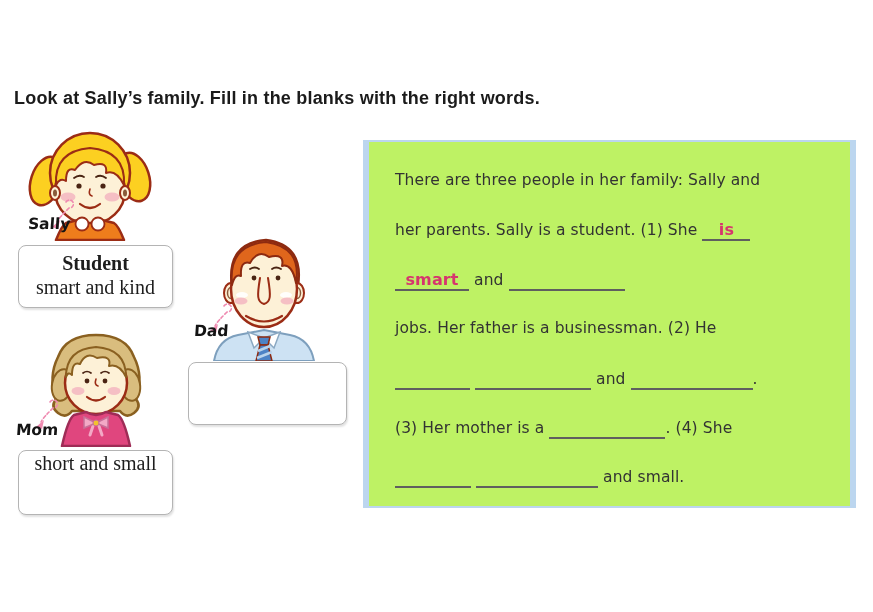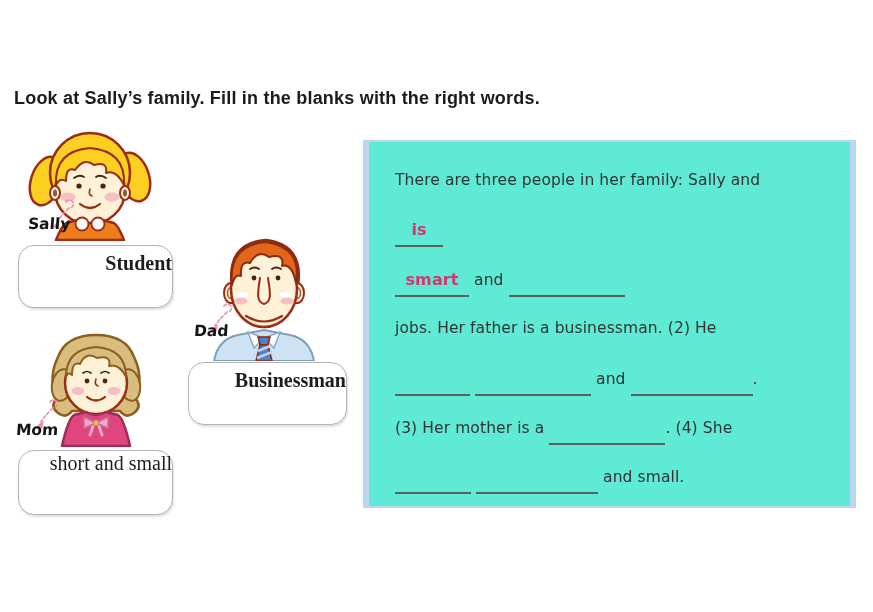--- a/index.html
+++ b/index.html
@@ -23,38 +23,38 @@
   #label-dad{left:194px;top:322px;}
   #label-mom{left:16px;top:421px;}
 
   
   .arrow{position:absolute;width:26px;height:36px;z-index:3;}
   #arrow-sally{left:48px;top:193px;}
   #arrow-dad{left:206px;top:297px;}
   #arrow-mom{left:32px;top:393px;}
 
   
-  .card{position:absolute;background:#fff;border:1.5px solid #b4b4b4;border-radius:16px;
-        box-shadow:1px 2px 2px rgba(0,0,0,.12);text-align:right;color:#1d1d1d;
+  .card{position:absolute;background:#fff;border:1.5px solid #b4b4b4;border-radius:8px;
+        box-shadow:1px 2px 2px rgba(0,0,0,.12);text-align:center;color:#1d1d1d;
         font-family:"Liberation Serif",serif;z-index:2;box-sizing:border-box;}
   #card-sally{left:18px;top:245px;width:155px;height:63px;}
   #card-dad{left:188px;top:362px;width:159px;height:63px;}
   #card-mom{left:18px;top:450px;width:155px;height:65px;}
   .card .role{font-weight:bold;font-size:20px;margin-top:6px;}
   .card .traits{font-size:20px;margin-top:1px;}
 
   
-  .panel{position:absolute;left:363px;top:140px;width:493px;height:368px;background:#5eead4;
+  .panel{position:absolute;left:363px;top:140px;width:493px;height:368px;background:#bef264;
          border:2px solid #bcd6ef;border-left-width:6px;border-right-width:6px;
          box-sizing:border-box;padding:2px 10px 0 26px;}
   .pline{height:49.4px;display:flex;align-items:baseline;white-space:pre;
          font-family:"DejaVu Sans",sans-serif;font-size:15.5px;color:#333333;
          padding-top:27px;box-sizing:border-box;letter-spacing:.1px;}
   .blank{display:inline-block;border-bottom:2px solid #5f5f5f;text-align:center;
-         color:#d6356e;font-size:16px;font-weight:bold;padding-bottom:6px;
+         color:#d6356e;font-size:16px;font-weight:bold;padding-bottom:0;
          font-family:"DejaVu Sans",sans-serif;}
 </style>
 </head>
 <body>
 
 <div id="stage">
 
   <div class="title">Look at Sally’s family. Fill in the blanks with the right words.</div>
 
   <svg id="fig-sally" class="fig" viewBox="0 0 136 110">
@@ -136,31 +136,31 @@
     <path d="M18,9 a4,4 0 1,1 3,6 C15,21 11,25 9,29" stroke="#ef8ab0" stroke-width="1.6" fill="none" stroke-dasharray="3,2.5" stroke-linecap="round"></path>
     <polygon points="4,34 12,27 10,36" fill="#ef8ab0"></polygon>
   </svg>
 
   <div class="name-label" id="label-sally">Sally</div>
   <div class="name-label" id="label-dad">Dad</div>
   <div class="name-label" id="label-mom">Mom</div>
 
   <div class="card" id="card-sally">
     <div class="role">Student</div>
+    <div class="traits">smart and kind</div>
   </div>
   <div class="card" id="card-dad">
-    <div class="role">Businessman</div>
   </div>
   <div class="card" id="card-mom">
     <div class="traits">short and small</div>
   </div>
 
   <div class="panel" id="passage">
       <div class="pline"><span class="ptext">There are three people in her family: Sally and</span></div>
-      <div class="pline"><span class="blank" style="min-width: 48px;">is</span></div>
+      <div class="pline"><span class="ptext">her parents. Sally is a student. (1) She </span><span class="blank" style="min-width: 48px;">is</span></div>
       <div class="pline"><span class="blank" style="min-width: 74px;">smart</span><span class="ptext"> and </span><span class="blank" style="min-width: 116px;">&nbsp;</span></div>
       <div class="pline"><span class="ptext">jobs. Her father is a businessman. (2) He</span></div>
       <div class="pline"><span class="blank" style="min-width: 75px;">&nbsp;</span><span class="ptext"> </span><span class="blank" style="min-width: 116px;">&nbsp;</span><span class="ptext"> and </span><span class="blank" style="min-width: 122px;">&nbsp;</span><span class="ptext">.</span></div>
       <div class="pline"><span class="ptext">(3) Her mother is a </span><span class="blank" style="min-width: 116px;">&nbsp;</span><span class="ptext">. (4) She</span></div>
       <div class="pline"><span class="blank" style="min-width: 76px;">&nbsp;</span><span class="ptext"> </span><span class="blank" style="min-width: 122px;">&nbsp;</span><span class="ptext"> and small.</span></div>
     </div>
 
 </div>
 
 </body></html>

